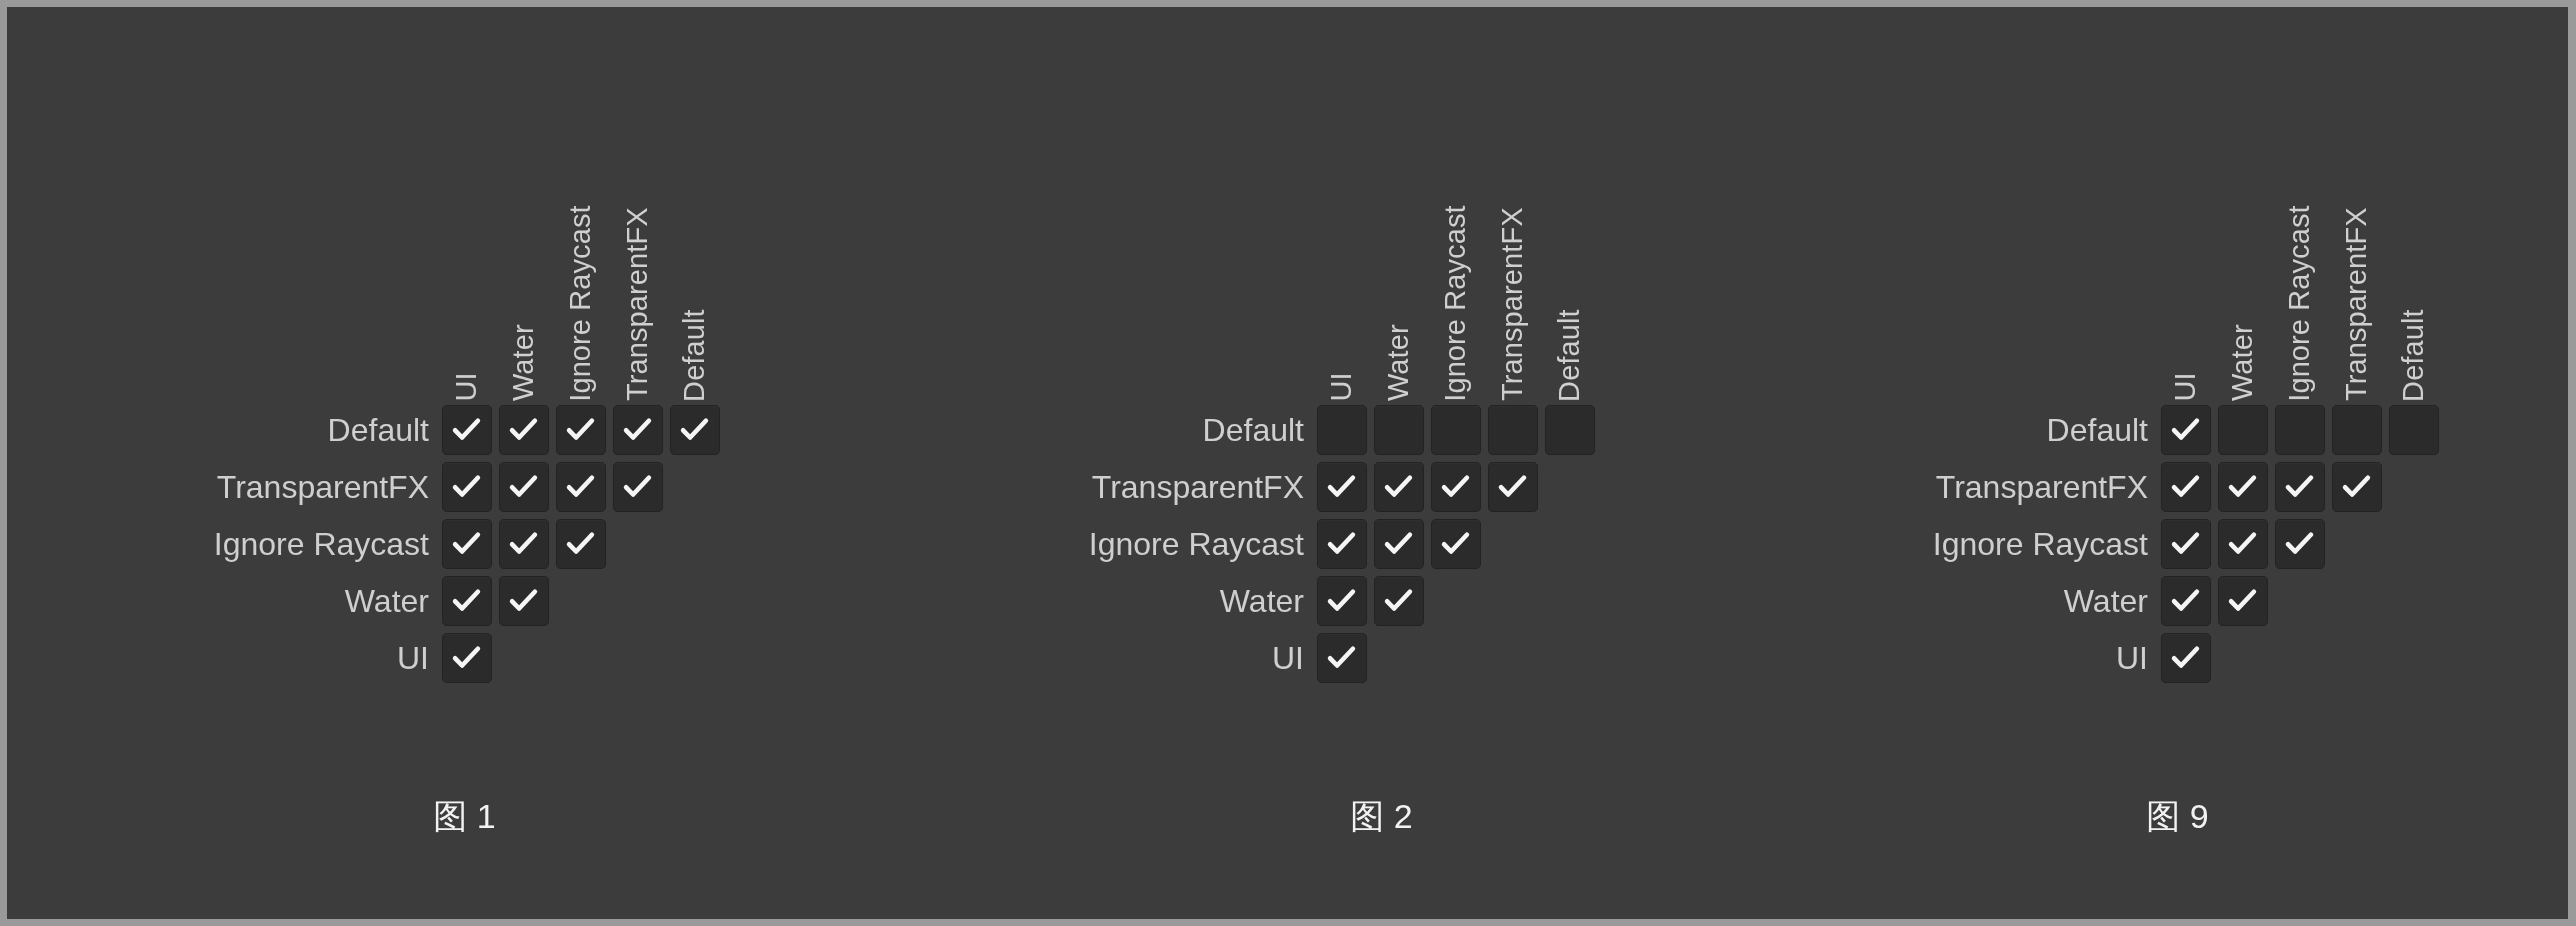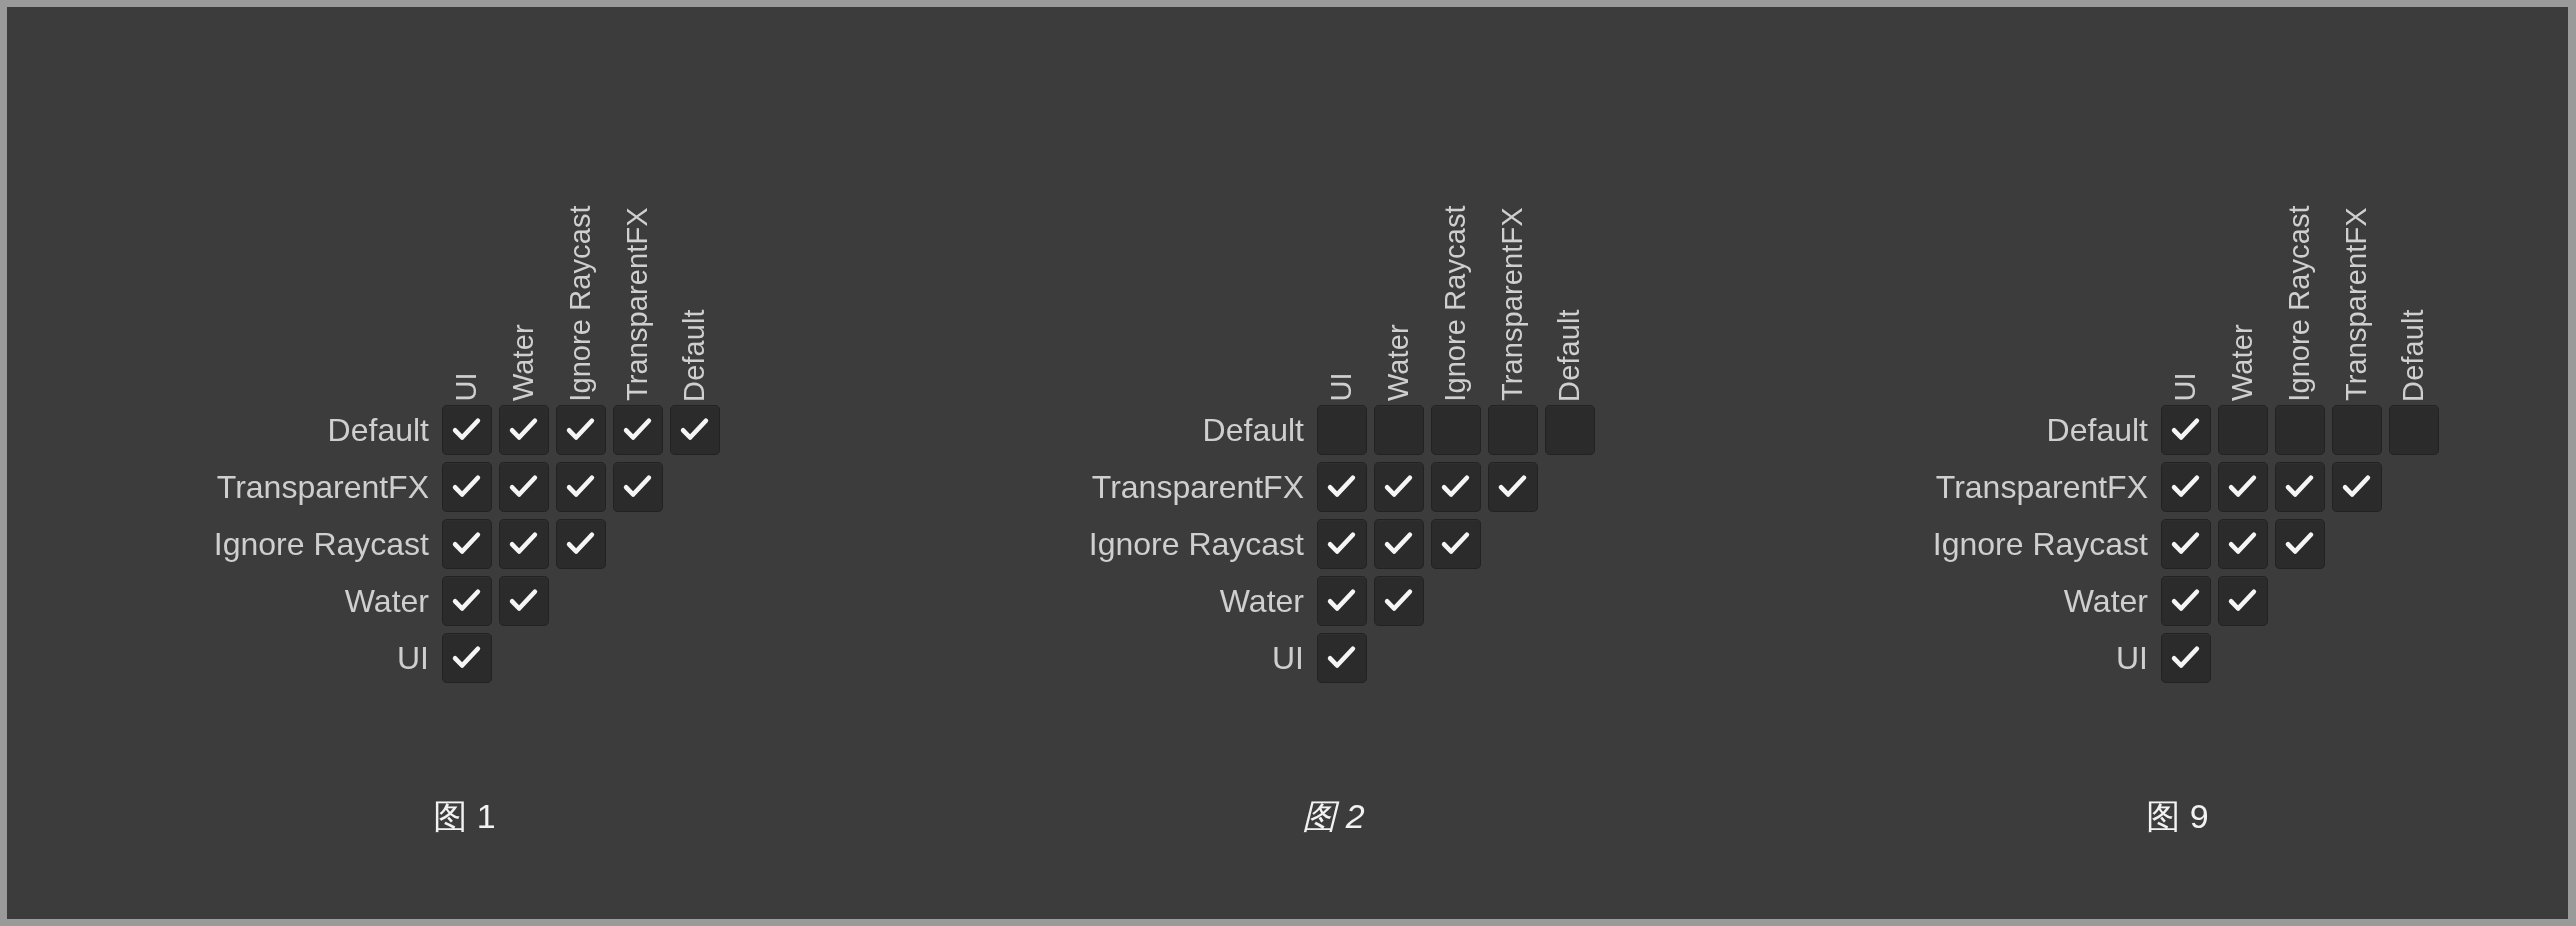--- a/index.html
+++ b/index.html
@@ -427,21 +427,21 @@
                   <div class="cbox on">
                     <svg class="tick" viewBox="0 0 24 24">
                       <path d="M3.2 12.6 L8.6 18.2 L20.8 5.2" fill="none" stroke="#f5f5f5" stroke-width="3.6" stroke-linecap="round" stroke-linejoin="round"></path>
                     </svg>
                   </div>
                 </div>
               </div>
             </div>
           </div>
         </div>
-        <div class="caption" style="left: 1125px; font-style: italic;">图 2</div>
+        <div class="caption" style="left: 1173px;">图 2</div>
       </div>
       <div class="figure" style="left: 0px;">
         <div class="matrix" style="left: 2150px; top: 394px;">
           <div class="col-heads">
             <div class="col-head">
               <span>UI</span>
             </div>
             <div class="col-head">
               <span>Water</span>
             </div>

